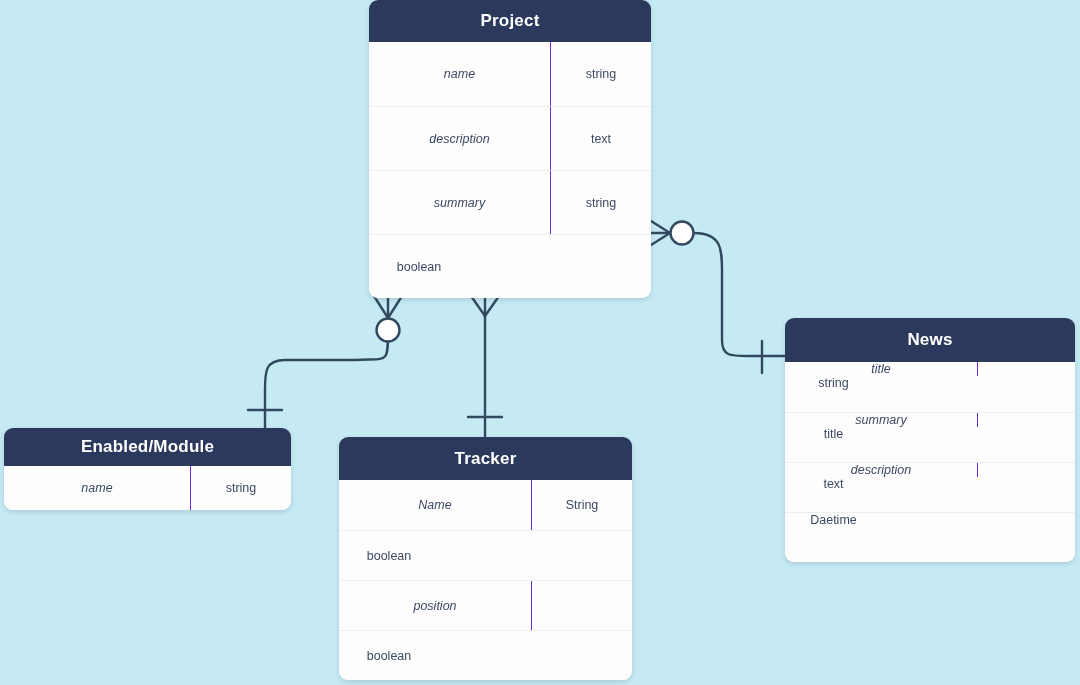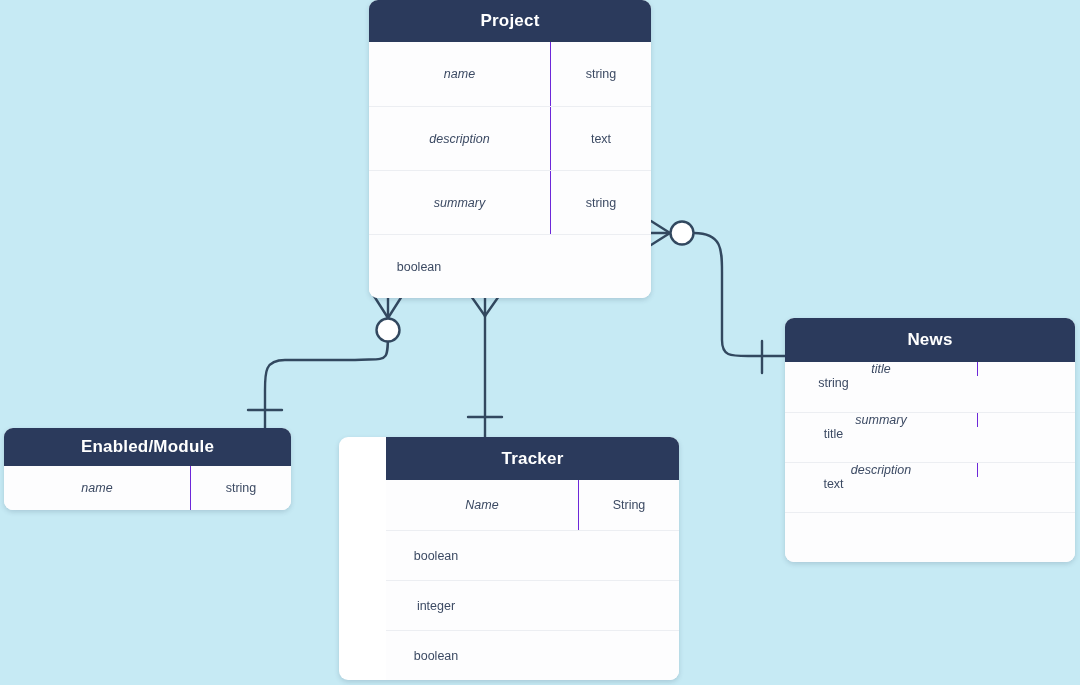--- a/index.html
+++ b/index.html
@@ -78,21 +78,21 @@
   #entity-project .entity-row { height: 64px; }
   #entity-project .cell-name { width: 182px; }
   #entity-project .cell-type { width: 100px; }
 
   #entity-news         { left: 785px; top: 318px; width: 290px; }
   #entity-news .entity-header { height: 44px; text-align: right; }
   #entity-news .entity-row { height: 50px; flex-direction: column; }
   #entity-news .cell-name { width: 193px; }
   #entity-news .cell-type { width: 97px; }
 
-  #entity-tracker      { left: 339px; top: 437px; width: 293px; padding-left: 47px; }
+  #entity-tracker      { left: 339px; top: 437px; width: 293px; }
   #entity-tracker .entity-header { height: 43px; }
   #entity-tracker .entity-row { height: 50px; }
   #entity-tracker .cell-name { width: 193px; }
   #entity-tracker .cell-type { width: 100px; }
 
   #entity-enabled-module { left: 4px; top: 428px; width: 287px; }
   #entity-enabled-module .entity-header { height: 38px; }
   #entity-enabled-module .entity-row { height: 44px; }
   #entity-enabled-module .cell-name { width: 187px; }
   #entity-enabled-module .cell-type { width: 100px; }
@@ -167,36 +167,37 @@
       </div>
       <div class="entity-row">
         <div class="cell-name">summary</div>
         <div class="cell-type">title</div>
       </div>
       <div class="entity-row">
         <div class="cell-name">description</div>
         <div class="cell-type">text</div>
       </div>
       <div class="entity-row">
+        <div class="cell-type">Daetime</div>
       </div>
     </div>
   </div>
 
   <div class="entity" id="entity-tracker">
     <div class="entity-header">Tracker</div>
     <div class="entity-rows">
       <div class="entity-row">
         <div class="cell-name">Name</div>
         <div class="cell-type">String</div>
       </div>
       <div class="entity-row">
         <div class="cell-type">boolean</div>
       </div>
       <div class="entity-row">
-        <div class="cell-type">integer</div>
+        <div class="cell-name">position</div>
       </div>
       <div class="entity-row">
         <div class="cell-type">boolean</div>
       </div>
     </div>
   </div>
 
   <div class="entity" id="entity-enabled-module">
     <div class="entity-header">Enabled/Module</div>
     <div class="entity-rows">

